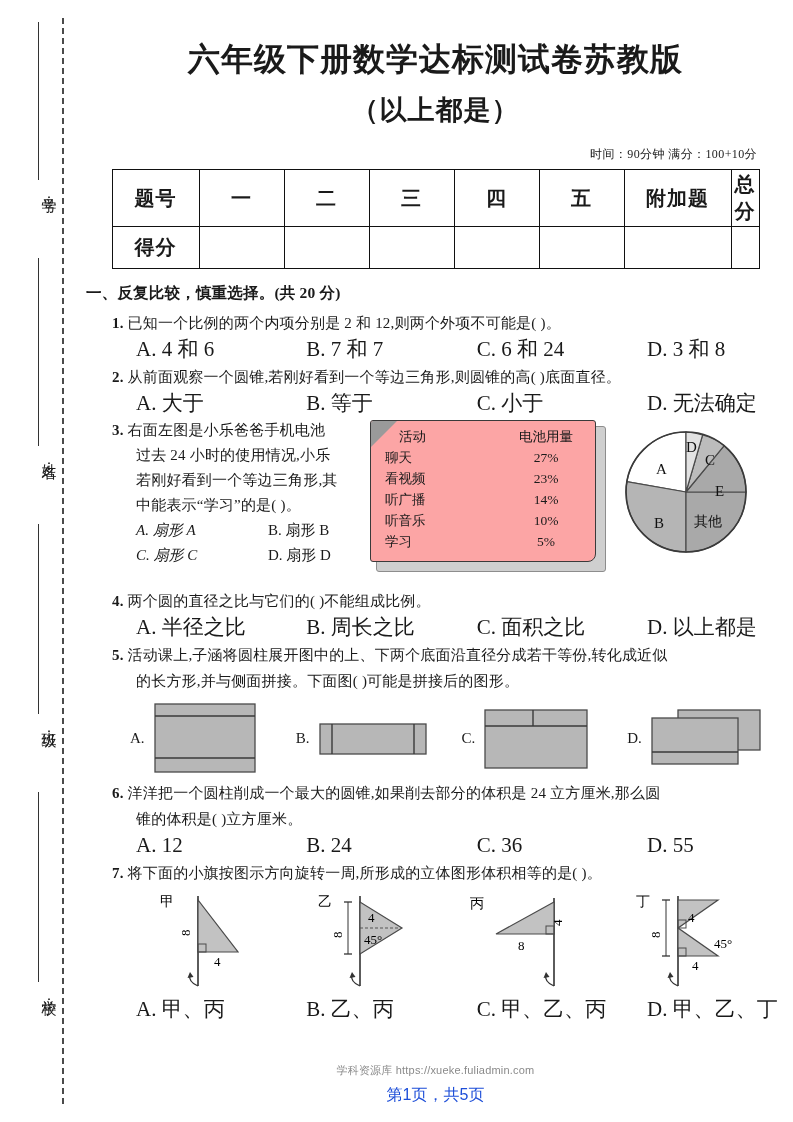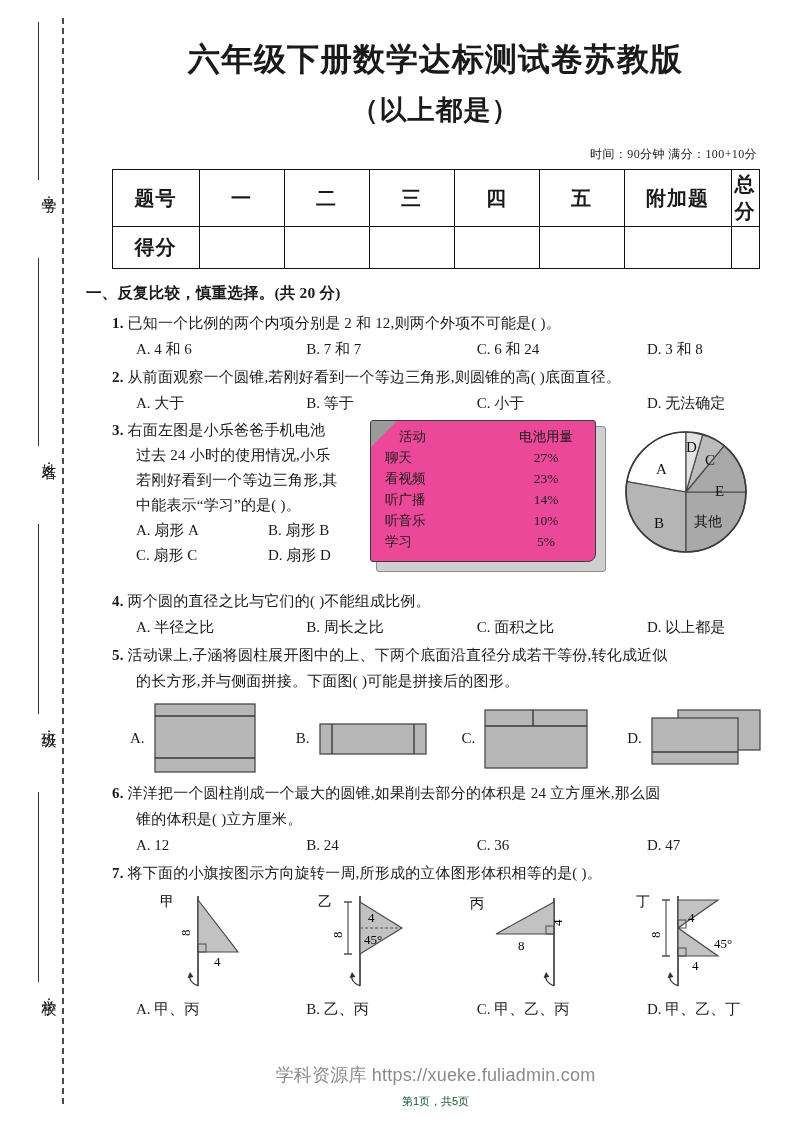--- a/index.html
+++ b/index.html
@@ -115,61 +115,61 @@
   }
   .q-num { font-weight: bold; }
   .q-cont {
     font-size: 15px;
     line-height: 26px;
     margin-left: 58px;
     letter-spacing: 0.2px;
   }
   .opts {
     margin-left: 58px;
-    font-size: 15px;
+    font-size: 21px;
     line-height: 26px;
     display: flex;
   }
   .opts span { display: inline-block; }
   .o1 { width: 175px; }
   .o2 { width: 175px; }
   .o3 { width: 175px; }
   .o4 { width: 150px; }
 
   
   .q3-wrap { position: relative; height: 168px; }
   .q3-text { width: 300px; }
   .q3-text .q-line, .q3-text .q-cont { line-height: 25px; }
   .q3-opts {
     margin-left: 58px;
     font-size: 15px;
     line-height: 25px;
     width: 290px;
   }
   .q3-opts .row { display: flex; }
-  .q3-opts .row span:first-child { width: 132px; }
+  .q3-opts .row span:first-child { width: 132px; font-style: italic; }
 
   .note-panel {
     position: absolute;
     left: 292px; top: 2px;
     width: 232px; height: 148px;
   }
   .note-shadow {
     position: absolute;
     left: 6px; top: 6px;
     width: 228px; height: 144px;
     background: #cfcfcf;
     border: 1px solid #8d8d8d;
     border-radius: 3px;
   }
   .note-body {
     position: absolute;
     left: 0; top: 0;
     width: 224px; height: 140px;
-    background: #ec4899;
+    background: #fca5a5;
     border: 1.6px solid #3a3a3a;
     border-radius: 3px 3px 8px 3px;
     overflow: hidden;
   }
   .note-fold {
     position: absolute;
     left: 0; top: 0;
     width: 0; height: 0;
     border-top: 26px solid #9a9a9a;
     border-right: 26px solid transparent;
@@ -219,29 +219,29 @@
   .flag-cell { width: 160px; position: relative; }
 
   
   .footer {
     position: absolute;
     left: 0; top: 1063px;
     width: 715px;
     text-align: center;
   }
   .wm {
-    font-size: 18px;
+    font-size: 11px;
     color: #8a8a8a;
     font-family: "Liberation Sans", sans-serif;
     letter-spacing: 0.2px;
   }
   .pagenum {
     margin-top: 7px;
-    font-size: 11px;
-    color: #14532d;
+    font-size: 16px;
+    color: #1d4ed8;
     font-family: "Liberation Sans", sans-serif;
   }
 </style>
 </head>
 <body>
 
 <div class="margin-strip">
   <div class="margin-dashed"></div>
 
   <div class="margin-solid-seg" style="top:22px;height:158px;"></div>
@@ -462,21 +462,21 @@
   <div class="q">
     <div class="q-line">
       <span class="q-num">6.</span>
       <span>洋洋把一个圆柱削成一个最大的圆锥,如果削去部分的体积是 24 立方厘米,那么圆</span>
     </div>
     <div class="q-cont">锥的体积是(      )立方厘米。</div>
     <div class="opts">
       <span class="o1">A. 12</span>
       <span class="o2">B. 24</span>
       <span class="o3">C. 36</span>
-      <span class="o4">D. 47</span>
+      <span class="o4">D. 55</span>
     </div>
   </div>
 
   <div class="q">
     <div class="q-line">
       <span class="q-num">7.</span>
       <span>将下面的小旗按图示方向旋转一周,所形成的立体图形体积相等的是(      )。</span>
     </div>
 
     <div class="flag-row">

